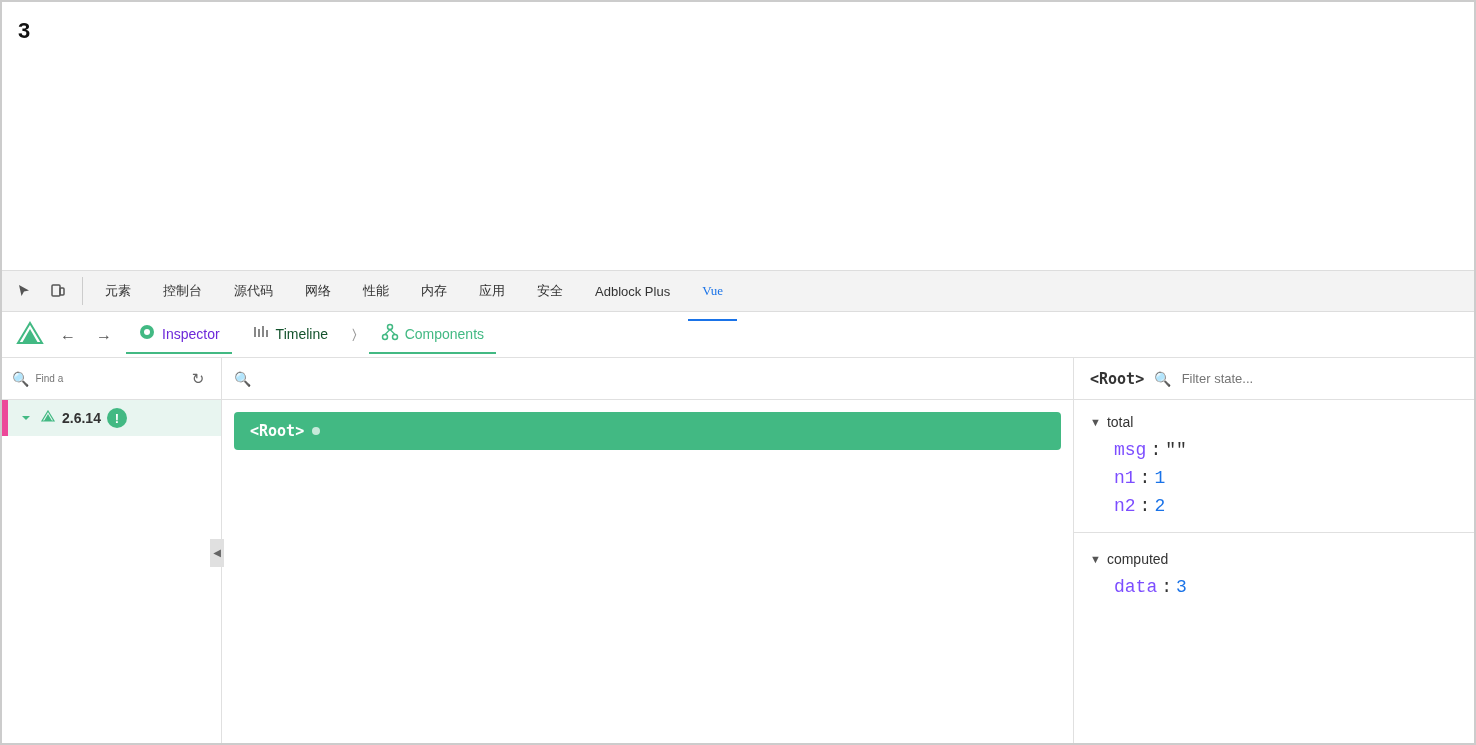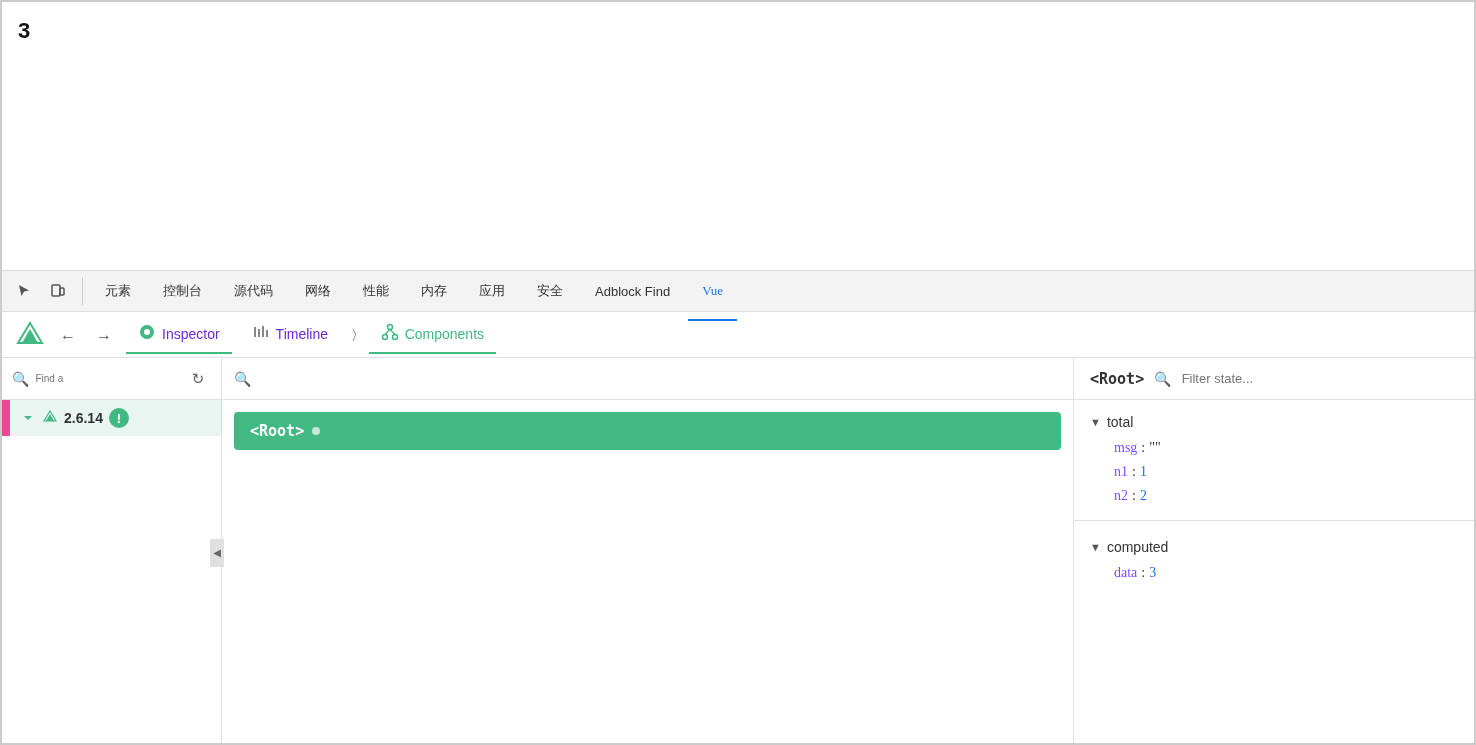--- a/index.html
+++ b/index.html
@@ -114,21 +114,21 @@
       border-radius: 3px;
     }
     .vue-tab {
       display: flex;
       align-items: center;
       gap: 6px;
       padding: 4px 12px;
       height: 38px;
       cursor: pointer;
       font-size: 14px;
-      color: #6d28d9;
+      color: #14532d;
       border-bottom: 2px solid transparent;
       margin-bottom: -1px;
     }
     .vue-tab.active {
       color: #42b983;
       border-bottom: 2px solid #42b983;
     }
     .vue-tab .tab-icon {
       font-size: 16px;
     }
@@ -177,21 +177,21 @@
       color: #666;
       font-size: 15px;
       border-radius: 3px;
     }
     .app-item {
       display: flex;
       align-items: center;
       padding: 8px 10px;
       gap: 6px;
       background: #e8f5f0;
-      border-left: 8px solid #ec4899;
+      border-left: 6px solid #ec4899;
       cursor: pointer;
     }
     .app-version {
       font-size: 14px;
       font-weight: 600;
       color: #333;
     }
     .app-badge {
       background: #42b983;
       color: #fff;
@@ -310,22 +310,22 @@
       cursor: pointer;
     }
     .section-arrow {
       color: #555;
       font-size: 11px;
     }
     .state-row {
       display: flex;
       align-items: center;
       padding: 4px 0 4px 24px;
-      font-size: 14px;
-      font-family: Liberation Serif, serif;
+      font-size: 18px;
+      font-family: Liberation Mono, monospace;
     }
     .state-key {
       color: #7c4dff;
     }
     .state-colon {
       color: #333;
       margin: 0 4px;
     }
     .state-value-string {
       color: #333;
@@ -362,21 +362,21 @@
     </div>
   </div>
   <div class="tab-item">元素</div>
   <div class="tab-item">控制台</div>
   <div class="tab-item">源代码</div>
   <div class="tab-item">网络</div>
   <div class="tab-item">性能</div>
   <div class="tab-item">内存</div>
   <div class="tab-item">应用</div>
   <div class="tab-item">安全</div>
-  <div class="tab-item">Adblock Find</div>
+  <div class="tab-item">Adblock Plus</div>
   <div class="tab-item active">Vue</div>
 </div>
 
 <div class="vue-panel">
 
   <div class="vue-toolbar">
 
     <div class="vue-logo">
       <svg width="28" height="28" viewBox="0 0 28 28">
         <polygon points="14,2 26,22 2,22" fill="none" stroke="#42b983" stroke-width="2"></polygon>

